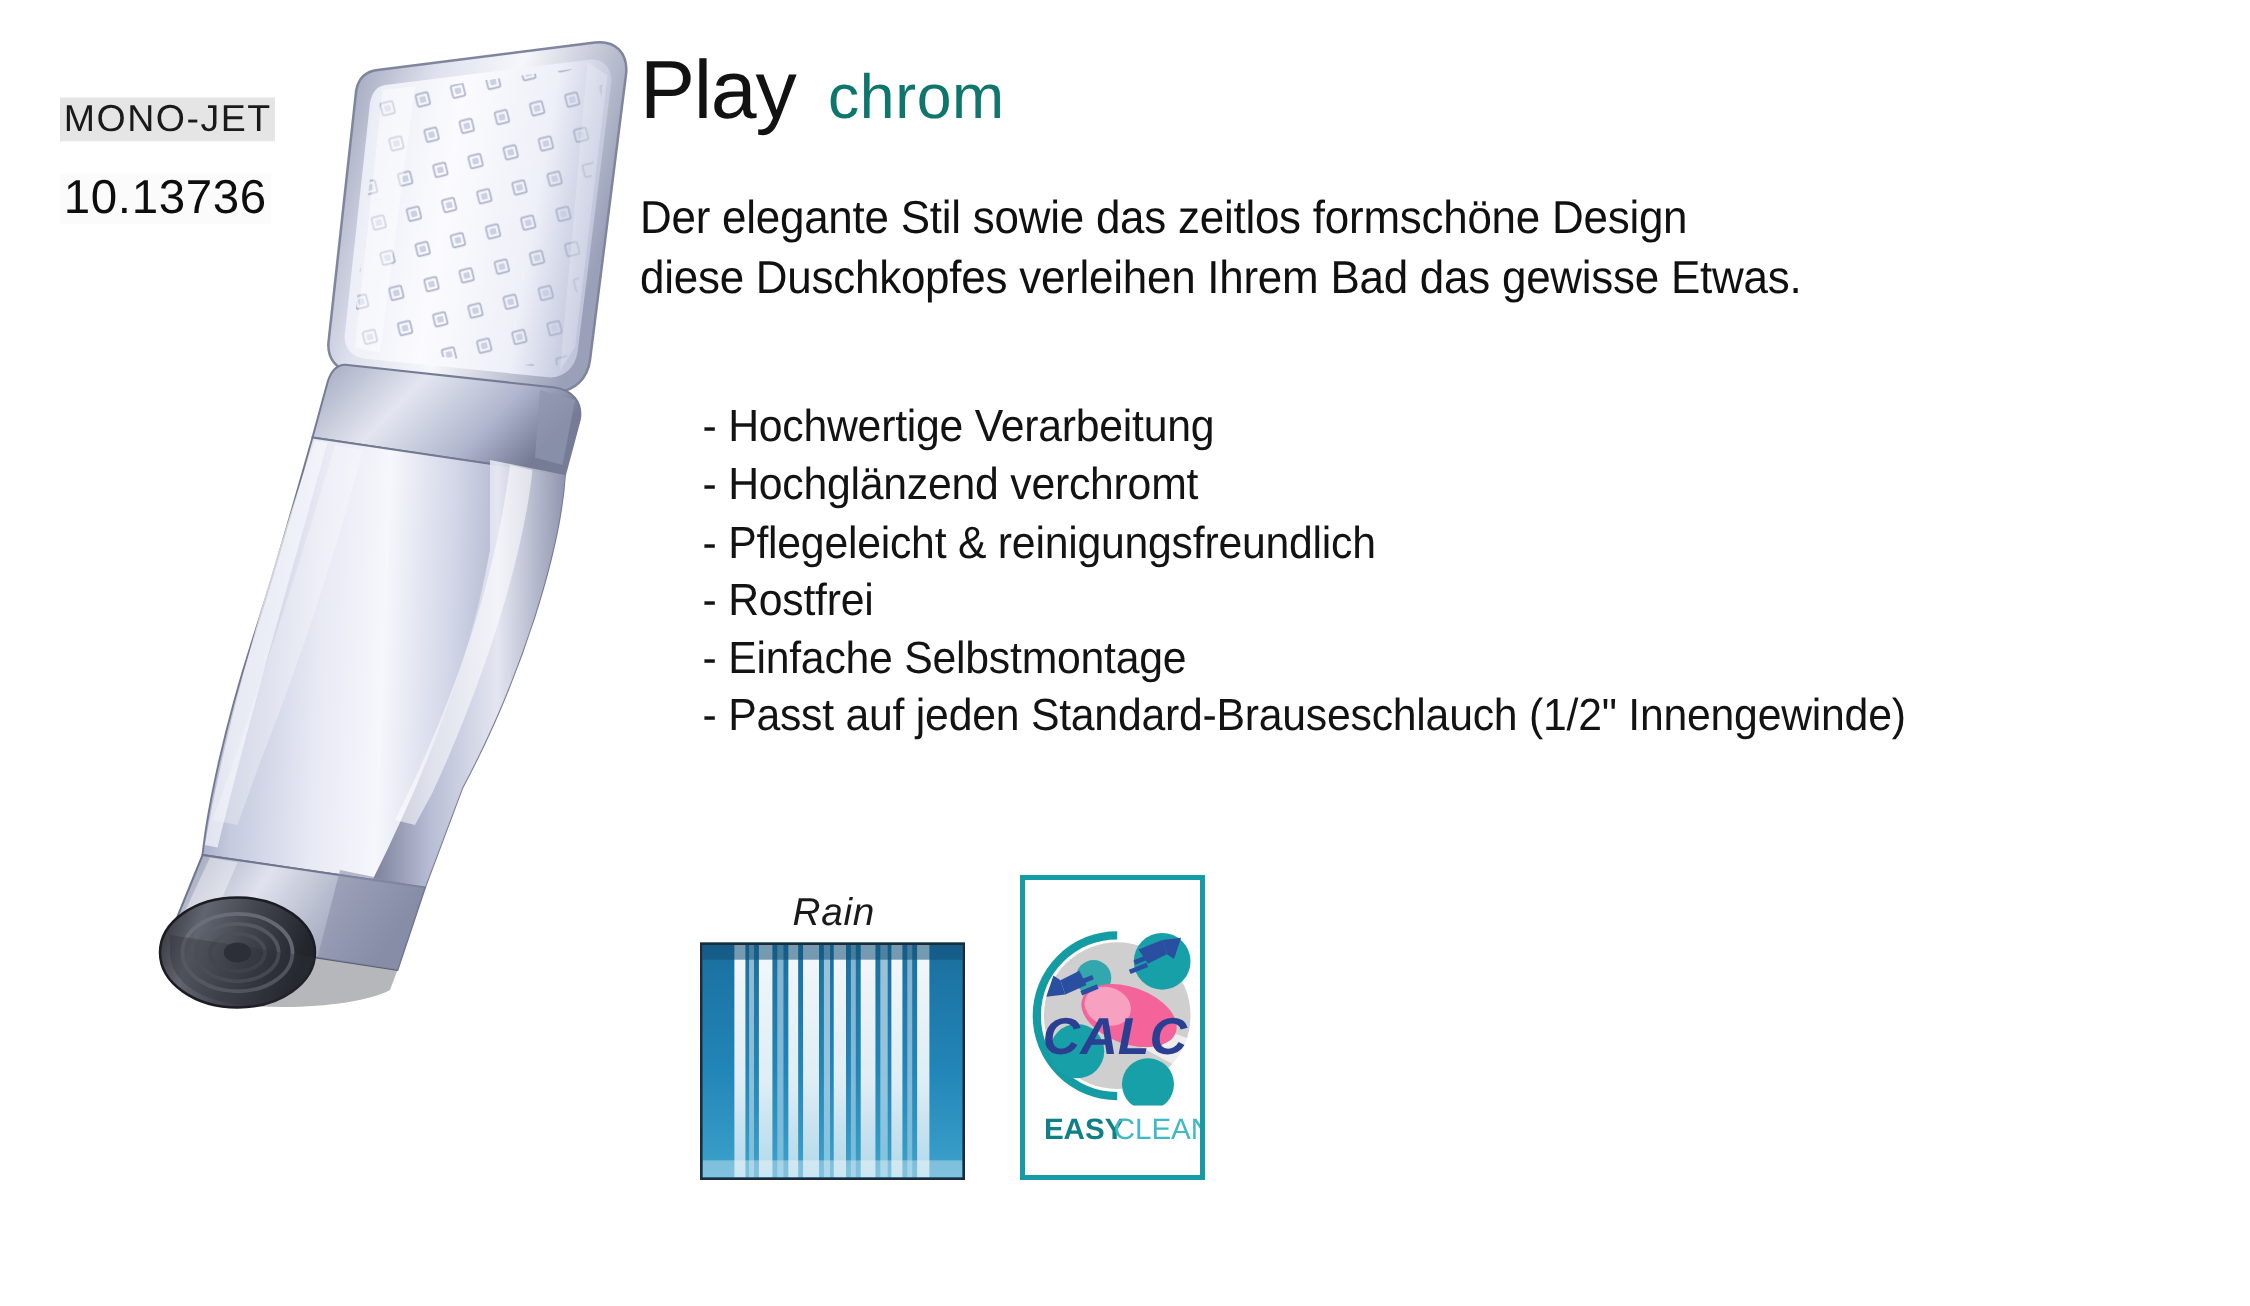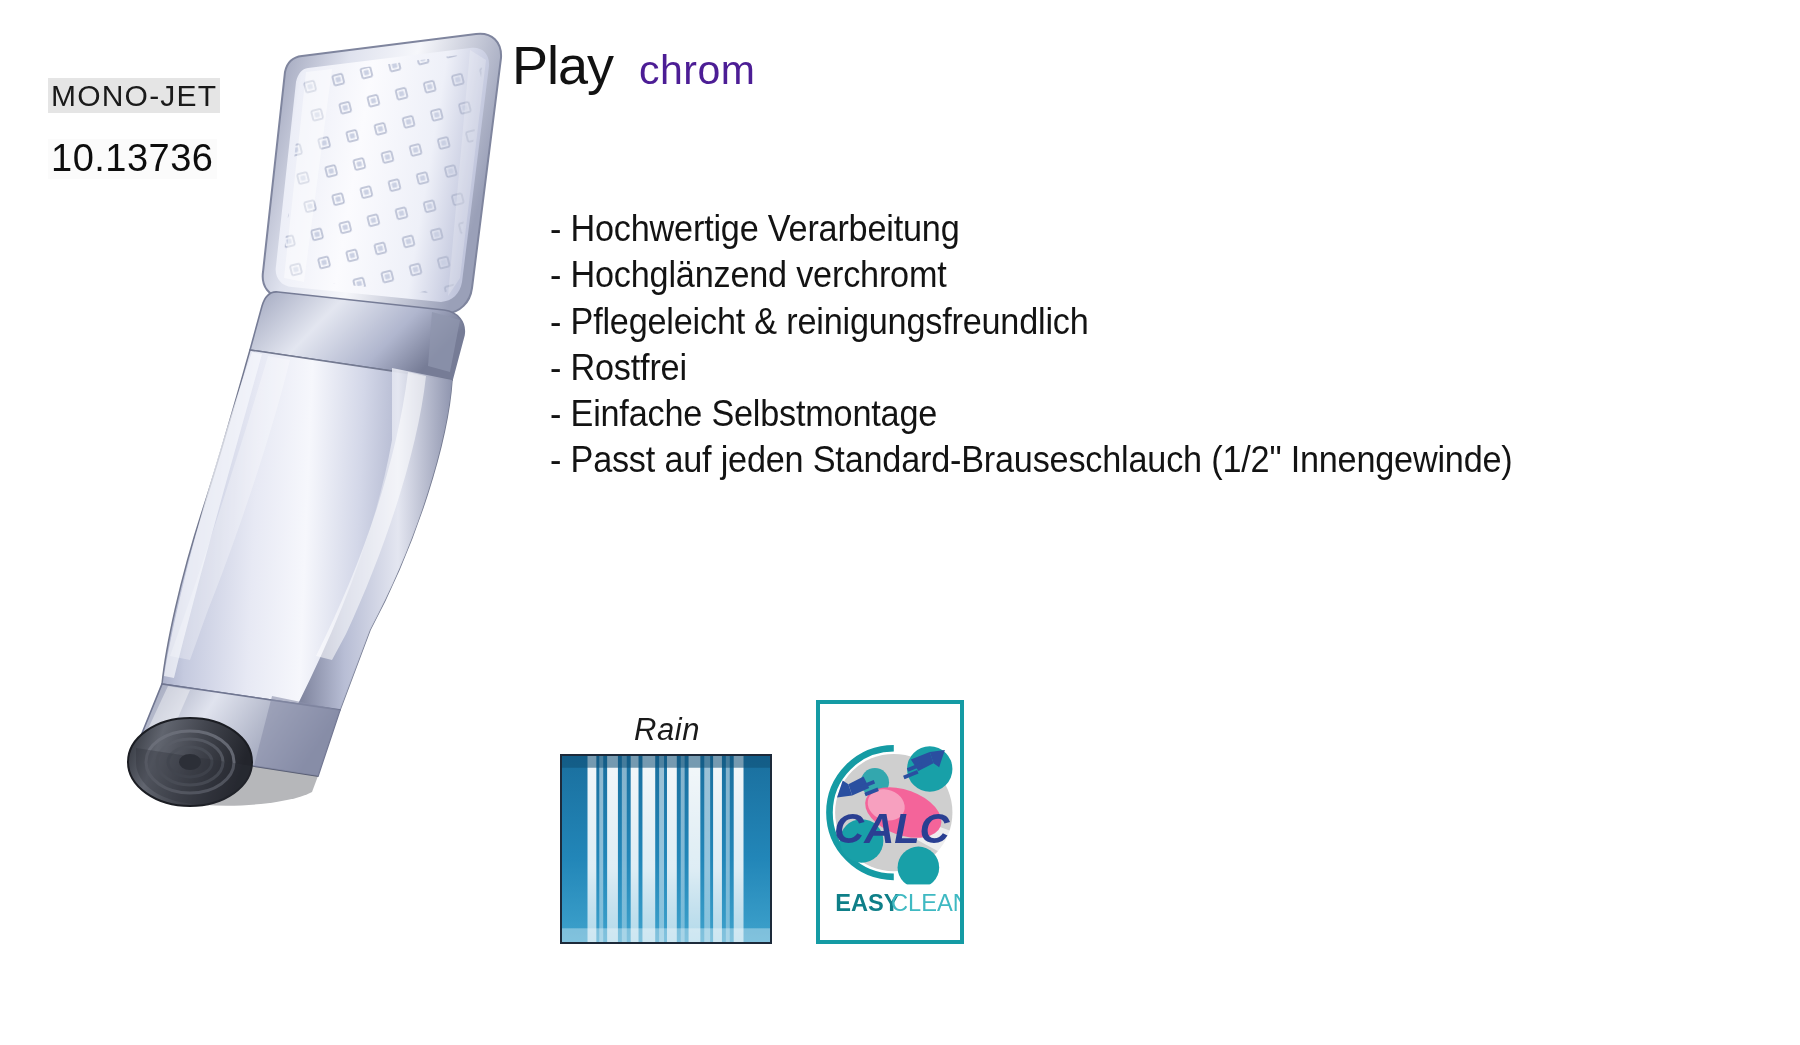--- a/index.html
+++ b/index.html
@@ -65,54 +65,54 @@
     width: 1270px;
   }
   #title-row {
     display: flex;
     align-items: baseline;
     gap: 26px;
     height: 96px;
   }
   #title-main {
     font-family: "Liberation Sans", sans-serif;
-    font-size: 54px;
+    font-size: 66px;
     font-weight: 300;
     letter-spacing: -1px;
     line-height: 1;
     color: #121212;
   }
   #title-sub {
     font-family: "Liberation Sans", sans-serif;
-    font-size: 41px;
+    font-size: 50px;
     font-weight: 300;
     letter-spacing: 0.5px;
     line-height: 1;
-    color: #4c1d95;
+    color: #0f766e;
   }
 
   #description {
     margin-top: 16px;
   }
   .desc-line {
     font-family: "Liberation Sans Narrow", "Liberation Sans", sans-serif;
     font-size: 37px;
     font-weight: 400;
     line-height: 1.3;
     letter-spacing: -0.2px;
     color: #101010;
     white-space: nowrap;
     transform: scaleX(0.95);
     transform-origin: left center;
   }
 
   
   #features {
     margin-top: 72px;
-    margin-left: 38px;
+    margin-left: 50px;
   }
   .feature-item {
     font-family: "Liberation Sans Narrow", "Liberation Sans", sans-serif;
     font-size: 36px;
     font-weight: 400;
     line-height: 1.285;
     letter-spacing: -0.2px;
     color: #131313;
     white-space: nowrap;
     transform: scaleX(0.95);
@@ -265,20 +265,24 @@
   <div id="label-code">10.13736</div>
 </div>
 
 <div id="content">
 
   <div id="title-row">
     <span id="title-main">Play</span>
     <span id="title-sub">chrom</span>
   </div>
 
+  <div id="description">
+    <div class="desc-line">Der elegante Stil sowie das zeitlos formschöne Design</div>
+    <div class="desc-line">diese Duschkopfes verleihen Ihrem Bad das gewisse Etwas.</div>
+  </div>
 
   <div id="features">
     <div class="feature-item">- Hochwertige Verarbeitung</div>
     <div class="feature-item">- Hochglänzend verchromt</div>
     <div class="feature-item">- Pflegeleicht &amp; reinigungsfreundlich</div>
     <div class="feature-item">- Rostfrei</div>
     <div class="feature-item">- Einfache Selbstmontage</div>
     <div class="feature-item">- Passt auf jeden Standard-Brauseschlauch (1/2" Innengewinde)</div>
   </div>
 </div>

